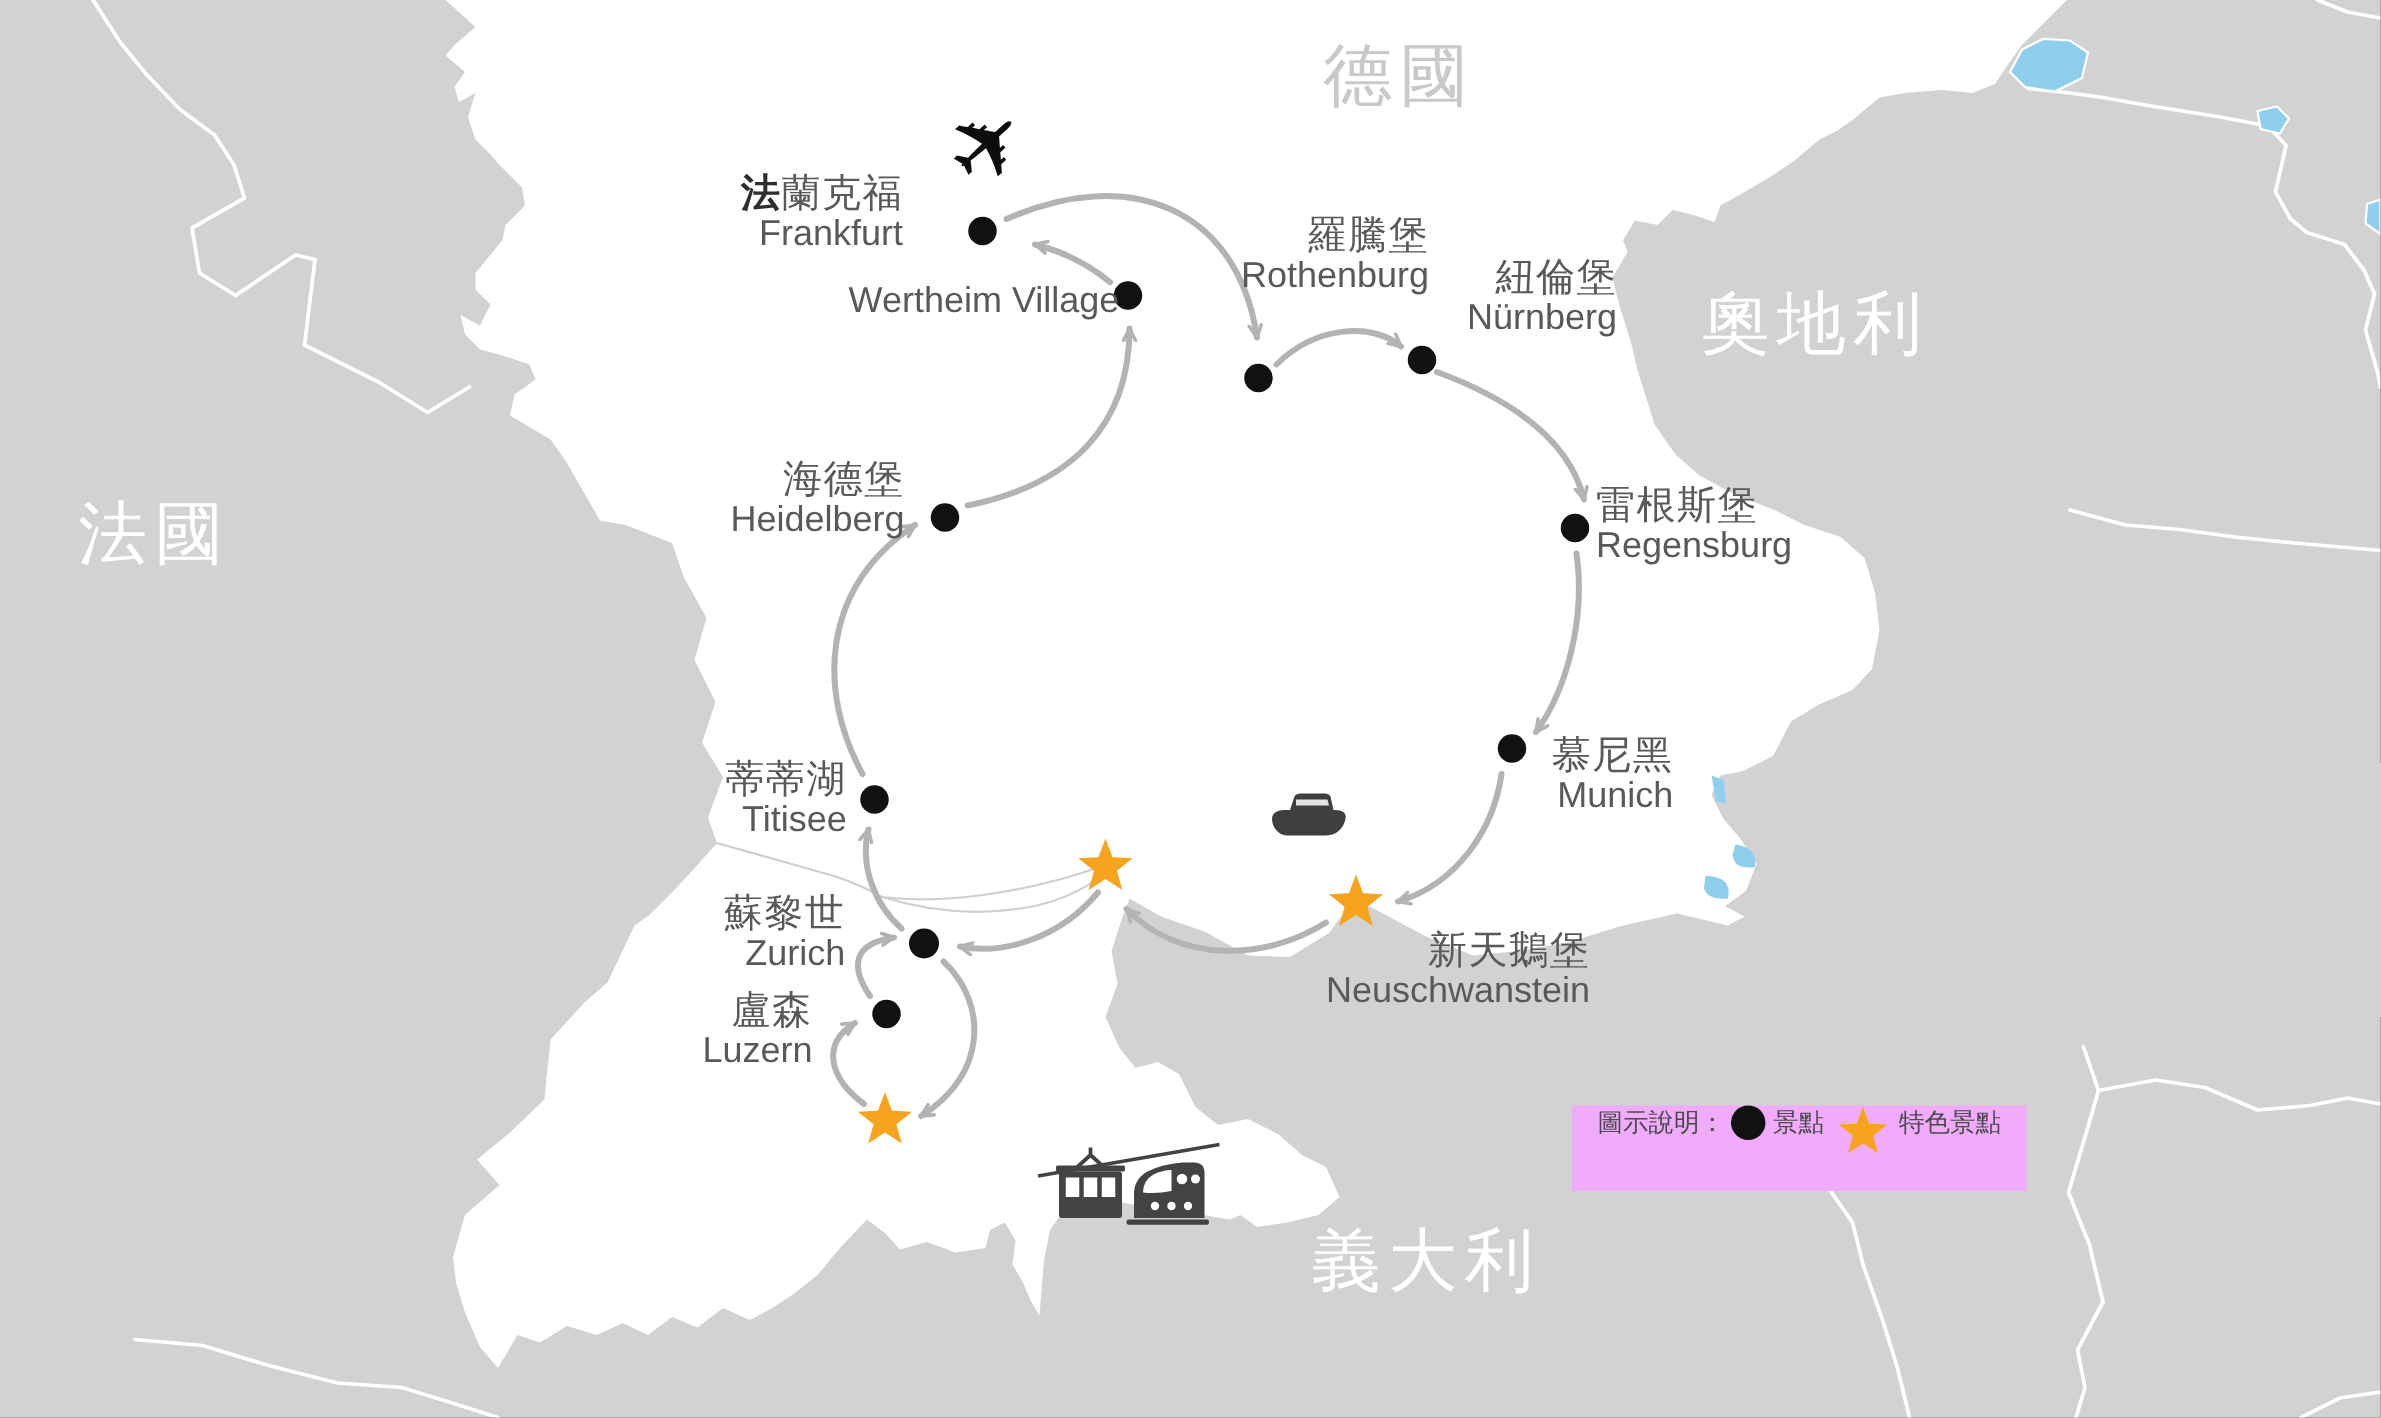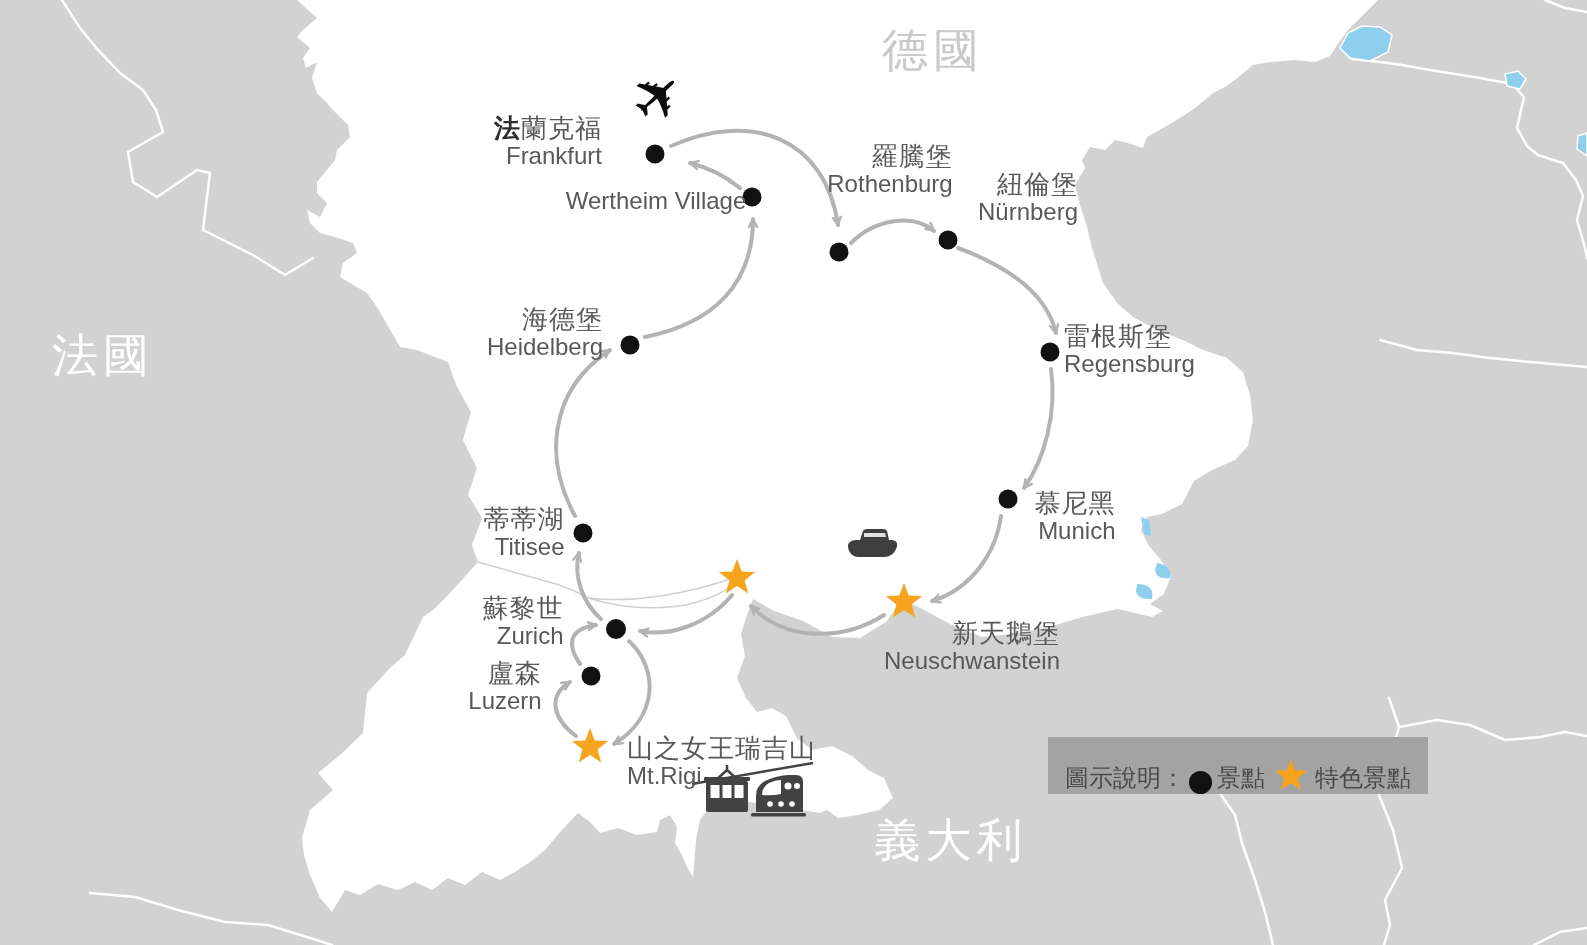--- a/index.html
+++ b/index.html
@@ -12,22 +12,22 @@
   .stop-label.centered{transform:translateX(-50%);}
   .stop-label.left-align{text-align:left;}
   .stop-label .zh{font-size:26px;letter-spacing:1px;line-height:30px;white-space:nowrap;}
   .stop-label .en{font-size:24px;line-height:24px;margin-top:1px;white-space:nowrap;}
   .stop-label .zh .b{font-weight:bold;color:#2e2e2e;}
   .country-label{position:absolute;font-size:46px;letter-spacing:5px;white-space:nowrap;
     transform:translateX(-50%);z-index:3;}
   .country-label.on-white{color:#c9c9c9;}
   .country-label.on-gray{color:#ffffff;}
   .legend{
-    position:absolute;left:1048px;top:737px;height:57px;background:#a3a3a3;
-    display:flex;align-items:flex-end;padding:0 17px;color:#4a4a4a;font-size:24px;
+    position:absolute;left:1048px;top:737px;height:57px;background:#f0abfc;
+    display:flex;align-items:flex-start;padding:0 17px;color:#4a4a4a;font-size:17px;
     white-space:nowrap;z-index:6;
   }
   .legend .t{margin-right:4px;}
   .legend .dot{width:23px;height:23px;border-radius:50%;background:#111;display:inline-block;margin-right:5px;}
   .legend .lbl{margin-right:7px;}
   .legend .star-wrap{display:flex;align-items:center;margin-right:5px;}
 </style>
 </head>
 <body>
 
@@ -158,20 +158,21 @@
       <circle cx="788" cy="786" r="3.5" fill="#ffffff"></circle>
       <circle cx="797" cy="786" r="3" fill="#ffffff"></circle>
       <circle cx="770" cy="804" r="2.8" fill="#ffffff"></circle>
       <circle cx="781" cy="804" r="2.8" fill="#ffffff"></circle>
       <circle cx="792" cy="804" r="2.8" fill="#ffffff"></circle>
       <rect x="751" y="813" width="55" height="3.5" rx="1.5" fill="#434343"></rect>
     </g>
   </svg>
 
   <div class="country-label on-white" style="left:933px;top:20px">德國</div>
+  <div class="country-label on-gray" style="left:1210px;top:185px">奧地利</div>
   <div class="country-label on-gray" style="left:103px;top:325px">法國</div>
   <div class="country-label on-gray" style="left:951px;top:810px">義大利</div>
 
   <div class="stop-label centered" style="left:548px;top:113px">
     <div class="zh"><span class="b">法</span><span>蘭克福</span></div>
     <div class="en">Frankfurt</div>
   </div>
 
   <div class="stop-label centered" style="left:656px;top:188px">
     <div class="en">Wertheim Village</div>
@@ -211,24 +212,20 @@
   <div class="stop-label centered" style="left:523px;top:593px">
     <div class="zh">蘇黎世</div>
     <div class="en">Zurich</div>
   </div>
 
   <div class="stop-label centered" style="left:505px;top:658px">
     <div class="zh">盧森</div>
     <div class="en">Luzern</div>
   </div>
 
-  <div class="stop-label left-align" style="left:627px;top:733px">
-    <div class="zh">山之女王瑞吉山</div>
-    <div class="en">Mt.Rigi</div>
-  </div>
 
   <div class="stop-label centered" style="left:545px;top:304px">
     <div class="zh">海德堡</div>
     <div class="en">Heidelberg</div>
   </div>
 
   <div class="legend">
     <span class="t">圖示說明：</span>
     <span class="dot"></span>
     <span class="lbl">景點</span>

